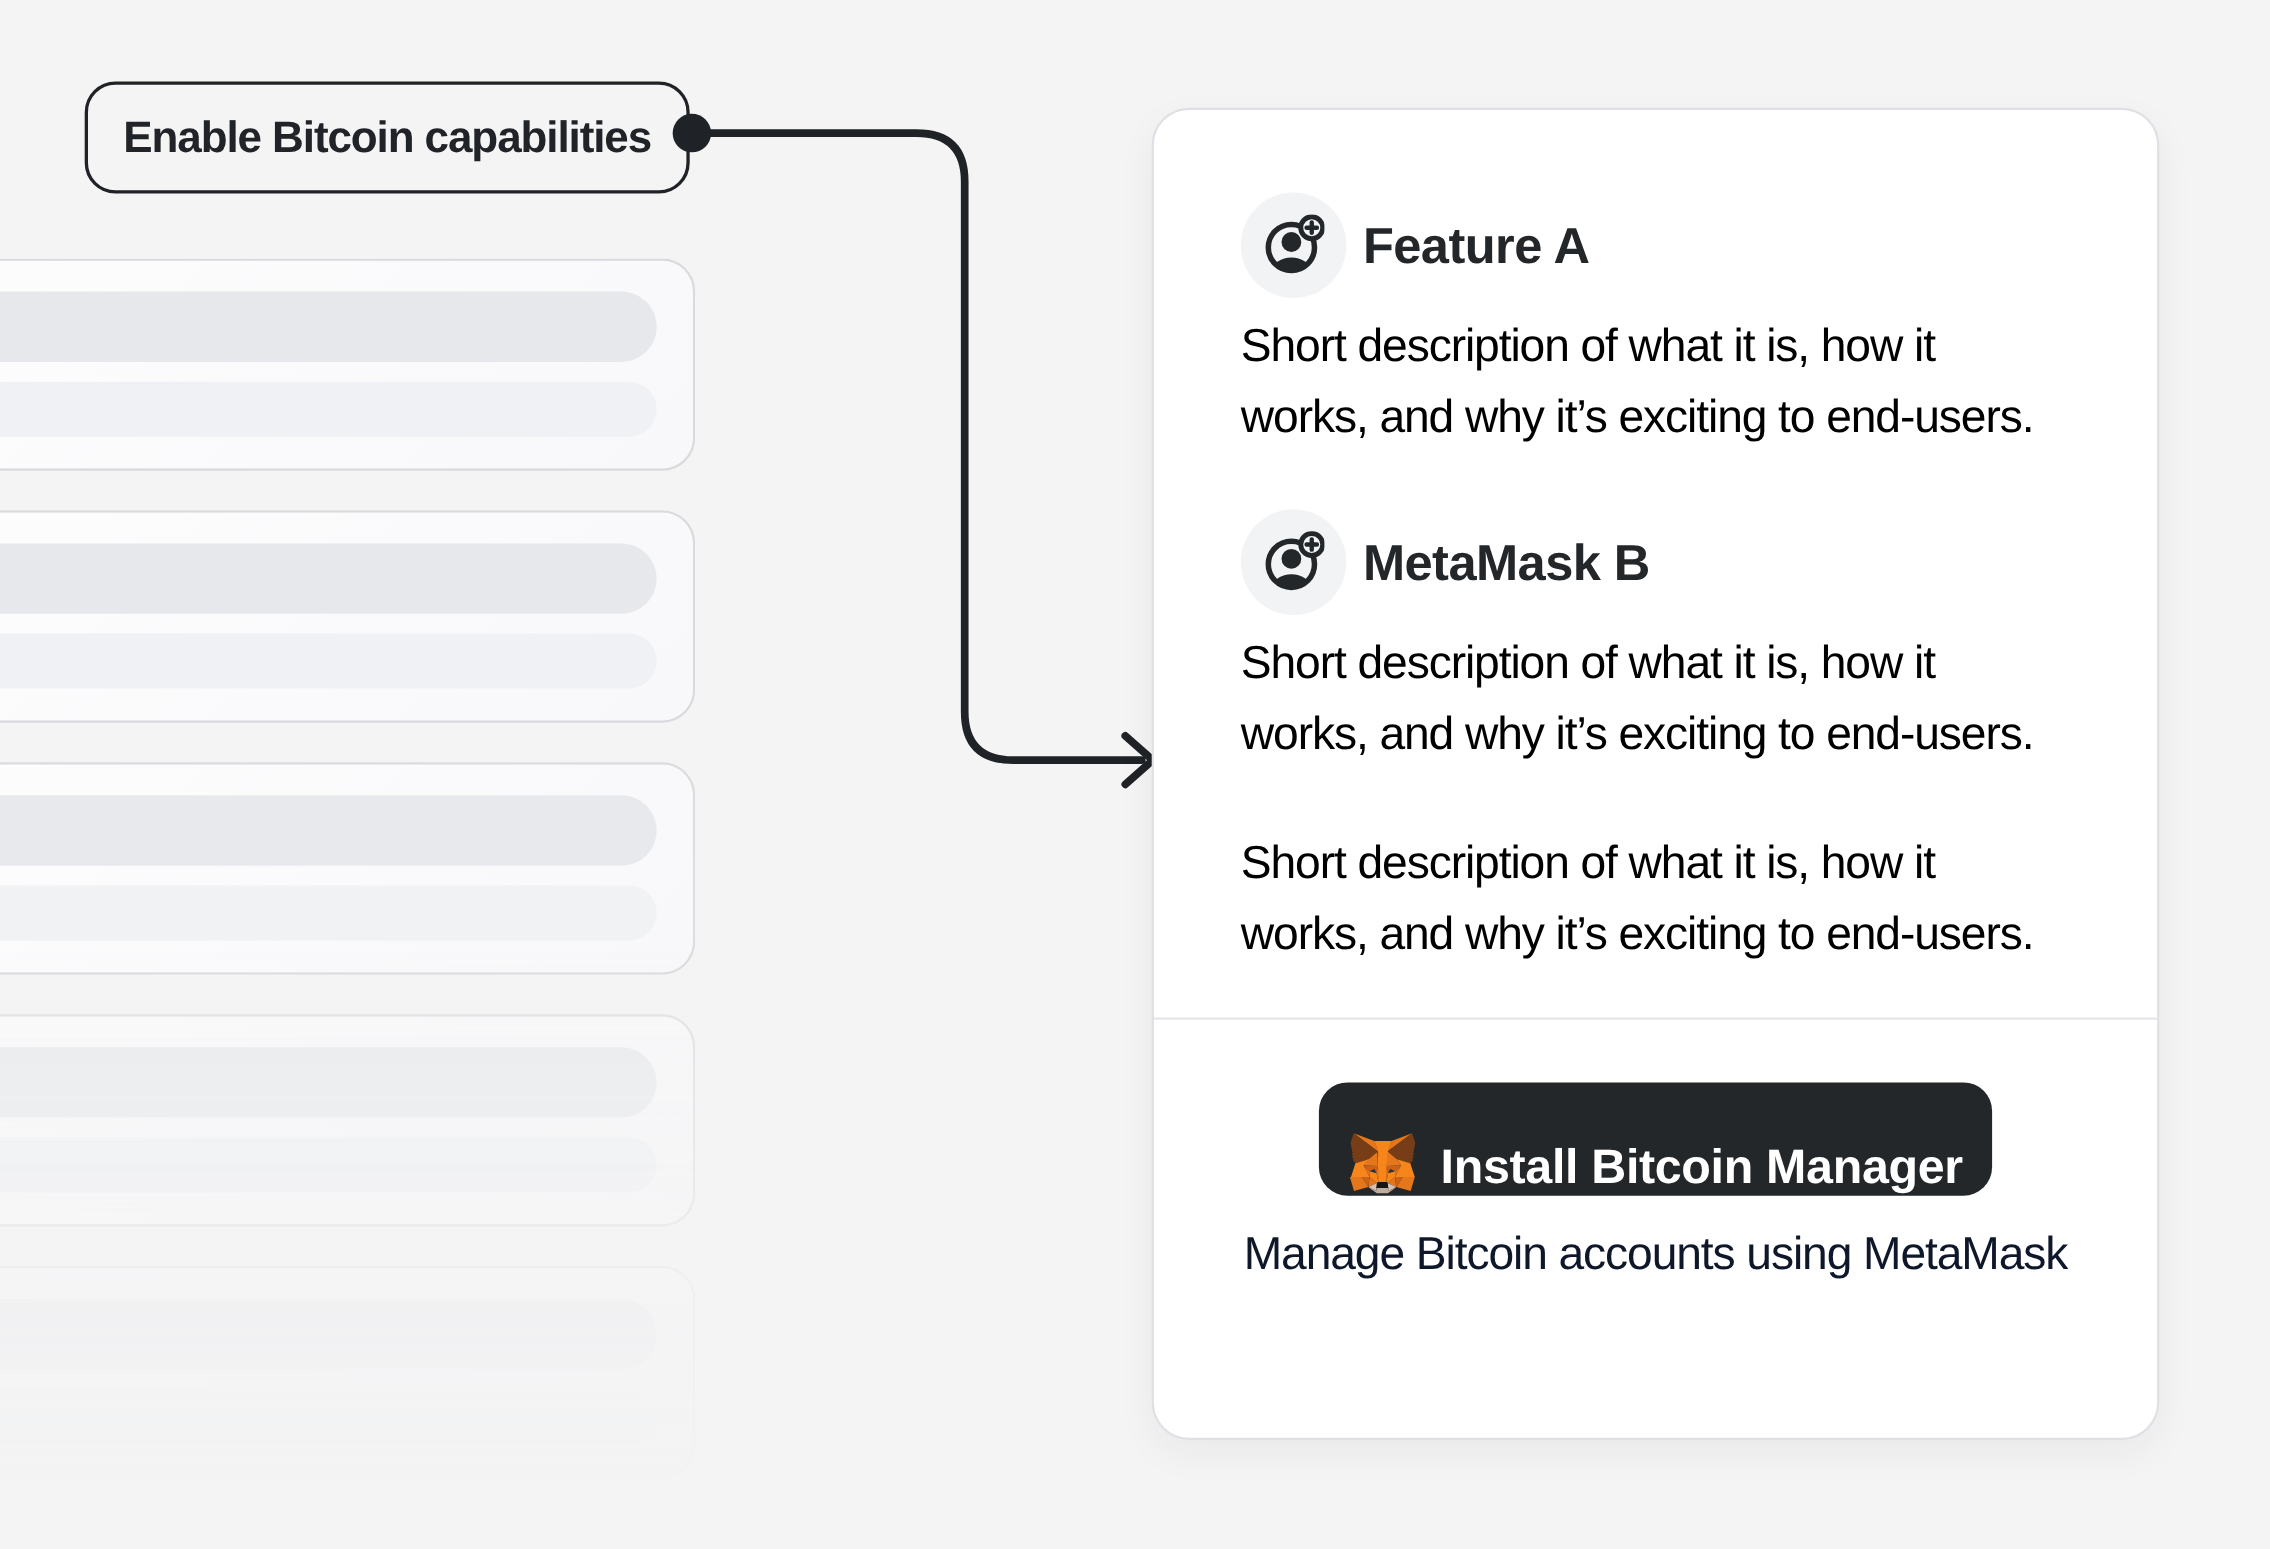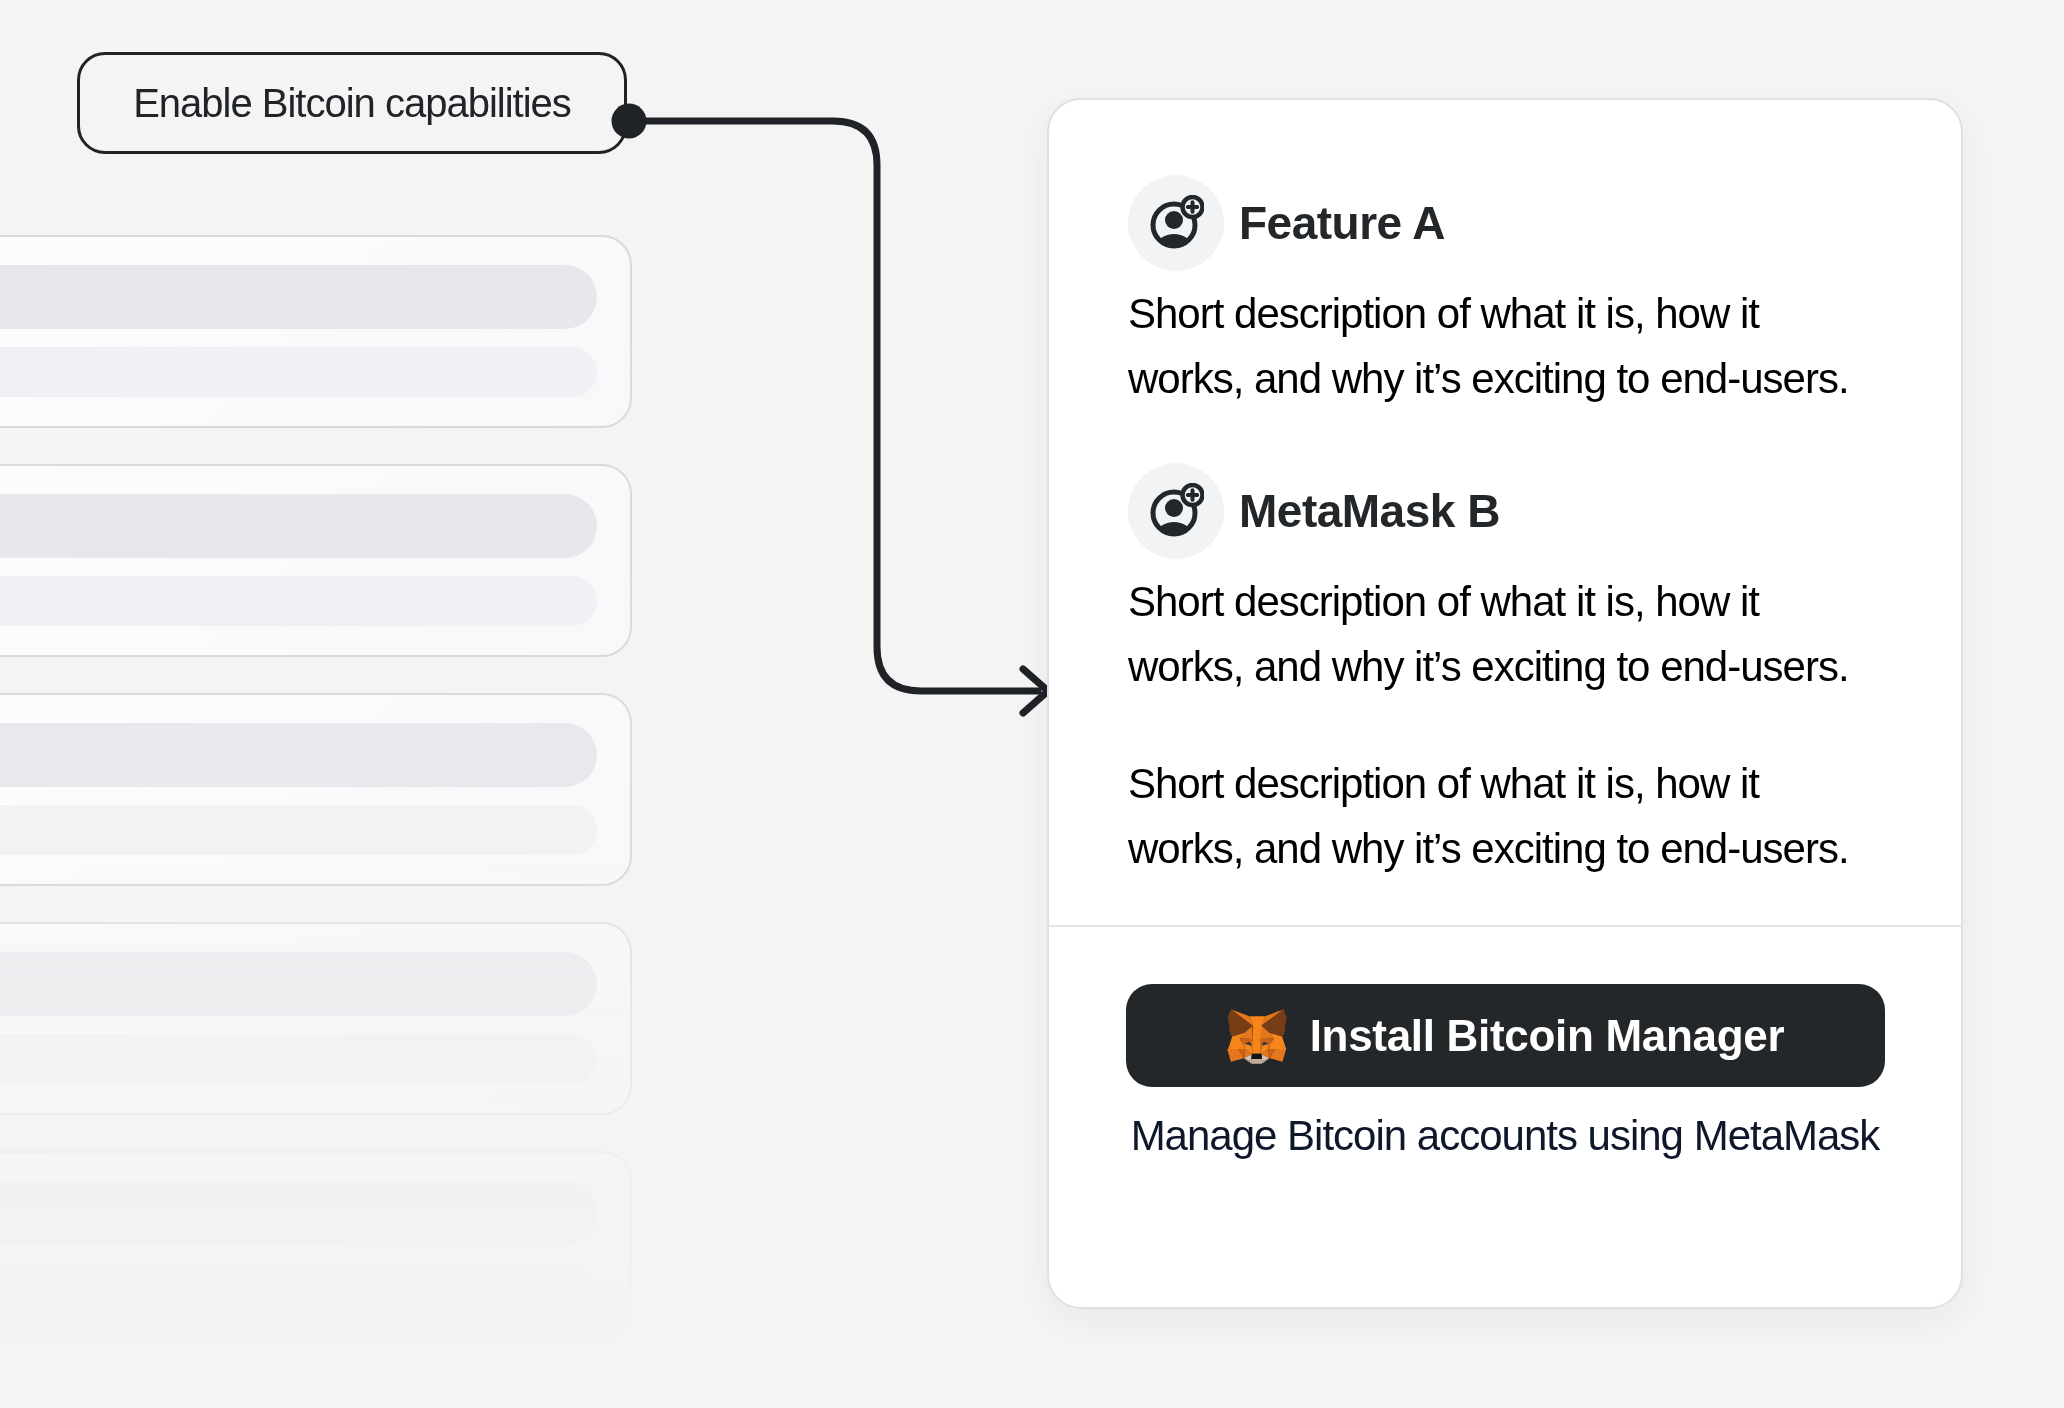--- a/index.html
+++ b/index.html
@@ -24,24 +24,24 @@
   }
   .skel-card:nth-child(3){opacity:.92}
   .skel-card:nth-child(4){opacity:.7}
   .skel-card:nth-child(5){opacity:.5}
   .skel-bar{position:absolute;left:-10px;border-radius:999px;}
   .skel-bar.bar1{top:28px;height:64px;right:33px;background:#e7e8ec;}
   .skel-bar.bar2{top:110px;height:50px;right:33px;background:#f0f1f4;}
 
   
   .callout{
-    position:absolute;left:77px;top:52px;width:550px;height:102px;
+    position:absolute;left:77px;top:74px;width:550px;height:102px;
     border:3px solid #1f2226;border-radius:28px;box-sizing:border-box;
     display:flex;align-items:center;justify-content:center;
-    font-size:40px;font-weight:400;letter-spacing:-1px;color:#202428;
+    font-size:40px;font-weight:700;letter-spacing:-1px;color:#202428;
     background:transparent;
   }
 
   
   .connector{position:absolute;left:0;top:0;pointer-events:none;}
 
   
   .panel{
     position:absolute;left:1047px;top:98px;width:916px;height:1211px;
     background:#ffffff;border:2px solid #dfe0e5;border-radius:34px;
@@ -61,24 +61,24 @@
   }
   .feature-desc{
     margin:10px 0 0;font-size:42px;line-height:65px;letter-spacing:-1px;
     color:#000000;white-space:nowrap;
   }
 
   .panel-footer{
     margin-top:44px;border-top:2px solid #e4e5e9;padding-top:57px;text-align:center;
   }
   .install-btn{
-    width:759px;height:103px;border:none;border-radius:26px;
+    width:612px;height:103px;border:none;border-radius:26px;
     background:#24272a;color:#ffffff;
     font-family:inherit;font-size:44px;font-weight:700;letter-spacing:-.3px;
-    display:inline-flex;align-items:center;justify-content:center;gap:22px;
+    display:inline-flex;align-items:flex-end;justify-content:center;gap:22px;
     cursor:pointer;
   }
   .fox{display:inline-flex;}
   .footer-caption{
     margin:25px 0 0;font-size:42px;letter-spacing:-1px;color:#0f172a;
   }
 </style>
 </head>
 <body>
 

